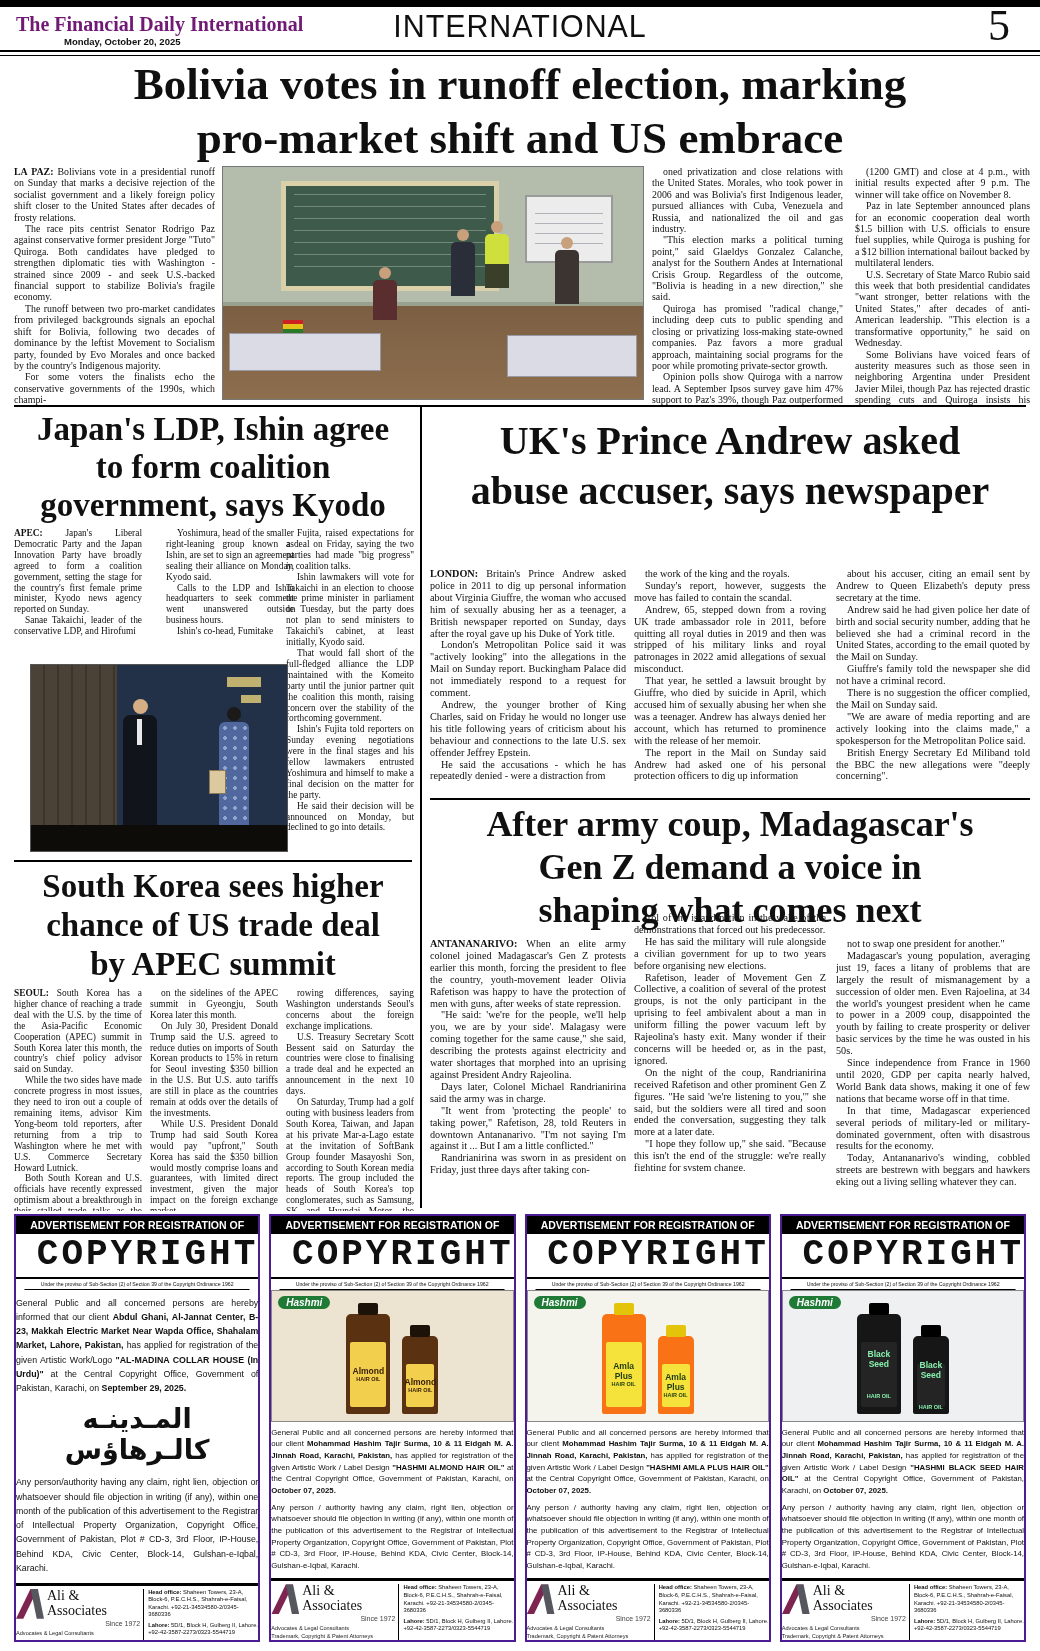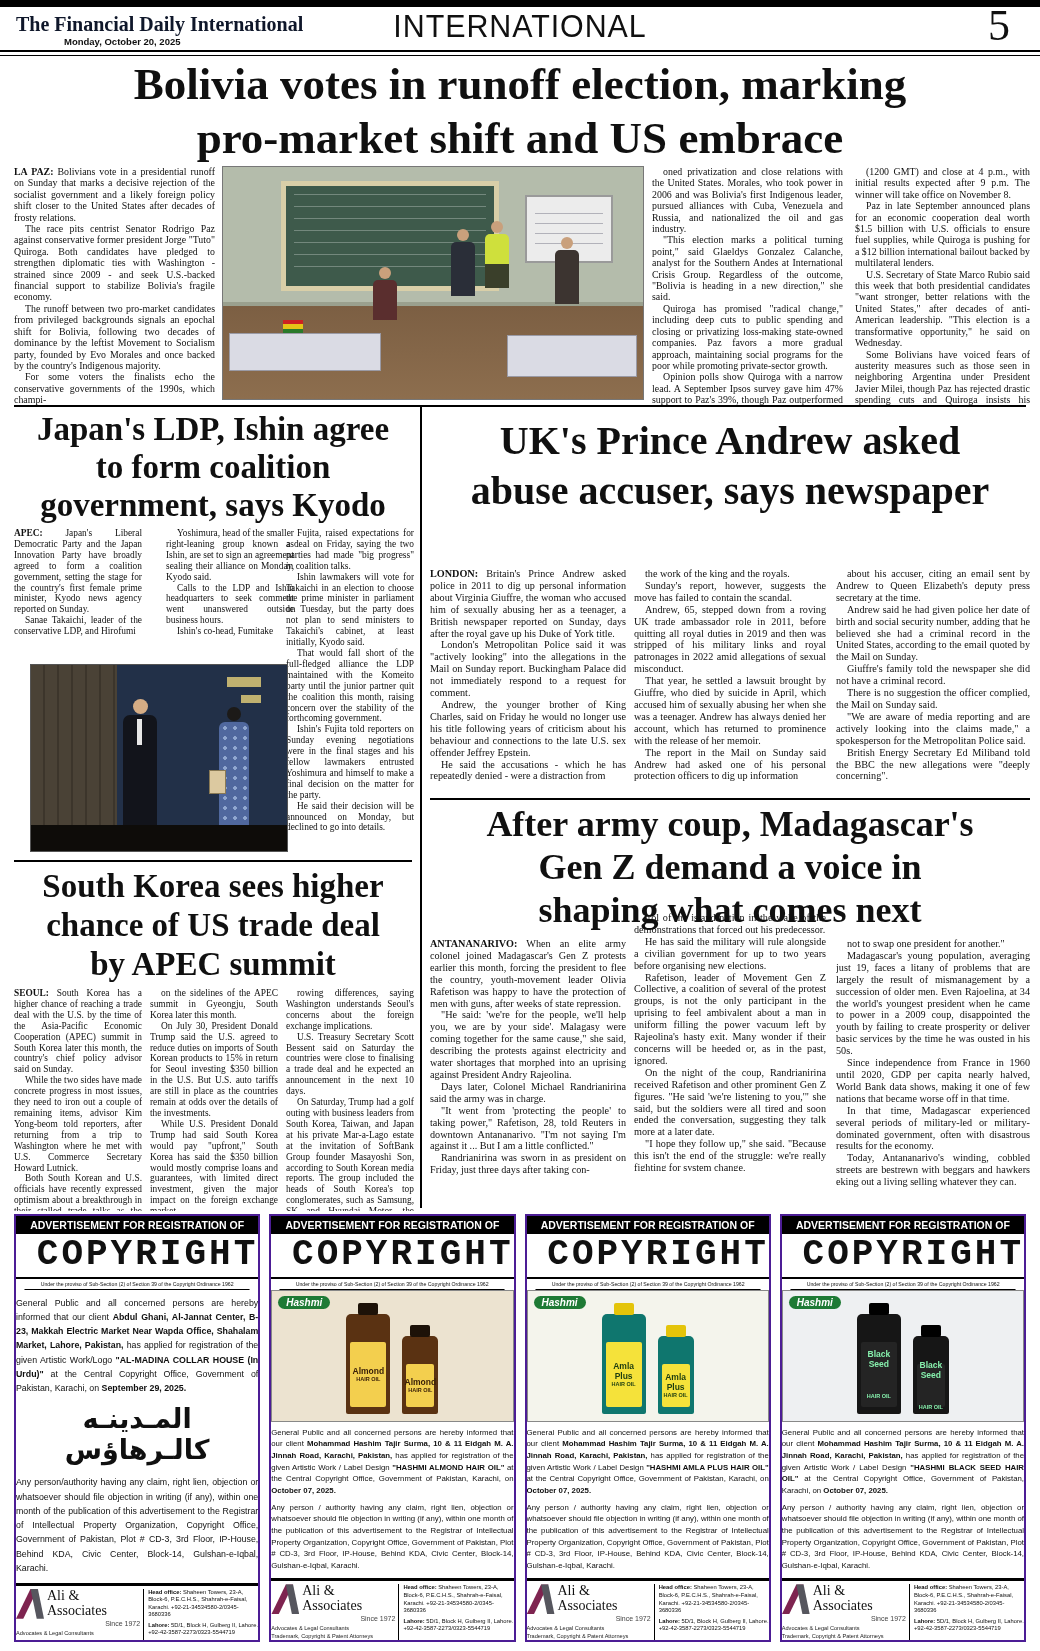--- a/index.html
+++ b/index.html
@@ -1,21 +1,21 @@
 <!DOCTYPE html>
 <html><head>
 <meta charset="utf-8">
 <style>
   html,body{margin:0;padding:0;background:#d6d6d6;}
   #page{position:relative;width:1040px;height:1651px;margin:0 auto;background:#fff;
         font-family:"Liberation Serif",serif;color:#101010;overflow:hidden;}
   .topbar{position:absolute;top:0;left:0;width:1040px;height:7px;background:#000;}
 
   
-  .mast-name{position:absolute;top:13px;left:16px;font-size:20px;font-weight:bold;color:#0f172a;}
+  .mast-name{position:absolute;top:13px;left:16px;font-size:20px;font-weight:bold;color:#701a75;}
   .mast-date{position:absolute;top:36px;left:64px;font-size:9.5px;font-weight:bold;
              font-family:"Liberation Sans",sans-serif;}
   .mast-section{position:absolute;top:8px;left:0;width:1040px;text-align:center;
                 font-family:"Liberation Sans",sans-serif;font-size:32px;letter-spacing:1px;
                 transform:scaleX(.95);}
   .mast-page{position:absolute;top:0px;right:30px;font-size:44px;}
   .mast-rule{position:absolute;top:50px;left:0;width:1040px;height:3px;
              border-top:2px solid #000;border-bottom:1px solid #000;}
 
   
@@ -126,21 +126,21 @@
   .brand-chip{position:absolute;top:5px;left:6px;color:#fff;font-style:italic;font-weight:bold;
               font-size:10px;padding:1px 8px;border-radius:9px;background:#1e7a35;}
   .bottle{position:relative;border-radius:5px 5px 2px 2px;}
   .bottle.tall{width:44px;height:100px;} .bottle.short{width:36px;height:78px;}
   .cap{position:absolute;top:-11px;left:50%;transform:translateX(-50%);width:20px;height:12px;border-radius:2px;}
   .blabel{position:absolute;left:4px;right:4px;top:28px;bottom:7px;border-radius:2px;
           display:flex;flex-direction:column;justify-content:center;align-items:center;text-align:center;}
   .blabel .l1{font-size:8.5px;font-weight:bold;} .blabel .l2{font-size:5.5px;font-weight:bold;}
   .almond .bottle{background:#5a3212;} .almond .cap{background:#1d1208;}
   .almond .blabel{background:#f3cf4e;color:#3a2008;}
-  .amla .bottle{background:#0f766e;} .amla .cap{background:#e4c40a;}
+  .amla .bottle{background:#f97316;} .amla .cap{background:#e4c40a;}
   .amla .blabel{background:#f5e23a;color:#1d3d10;}
   .blackseed .bottle{background:#161616;} .blackseed .cap{background:#000;}
   .blackseed .blabel{background:#242424;color:#86efac;gap:24px;}
 
   .ad-footer{margin-top:auto;border-top:3px solid #000;padding-top:3px;display:flex;flex:0 0 auto;}
   .firm{width:53%;padding-right:3px;}
   .firm-top{display:flex;}
   .logoA{position:relative;width:28px;height:30px;flex:0 0 28px;margin-right:3px;}
   .logoA-l{position:absolute;inset:0;background:#7e2450;clip-path:polygon(0 100%,52% 0,78% 0,26% 100%);}
   .logoA-r{position:absolute;inset:0;background:#56565e;clip-path:polygon(52% 0,78% 0,100% 100%,74% 100%);}

